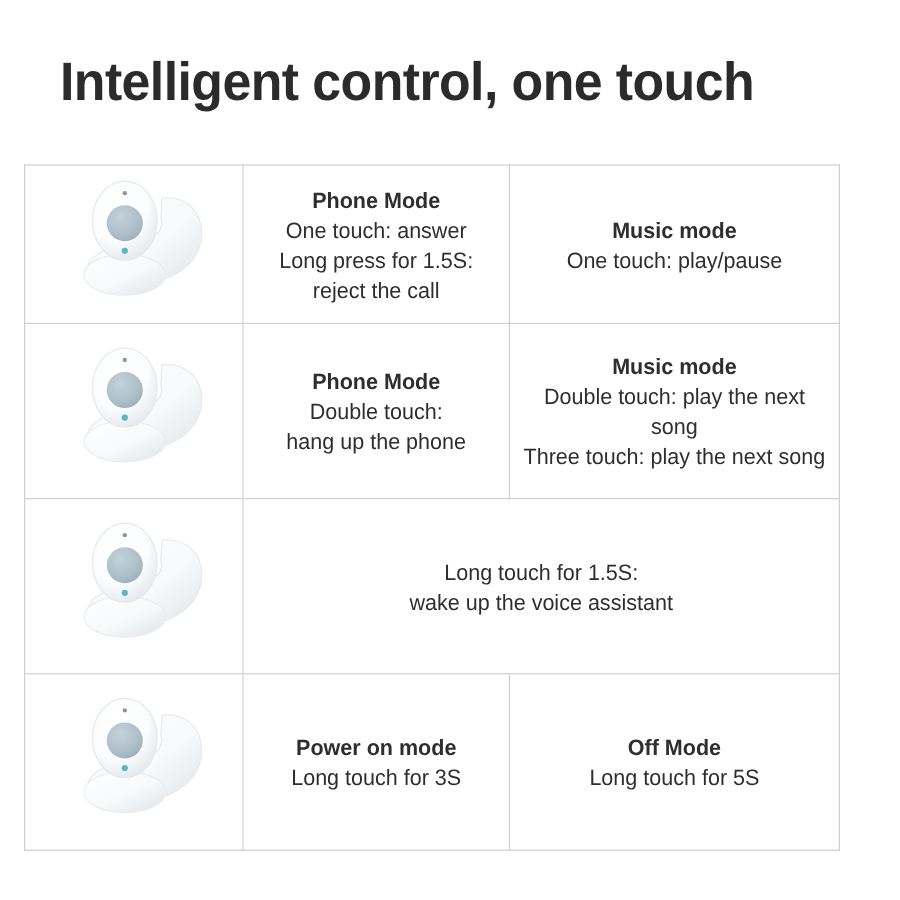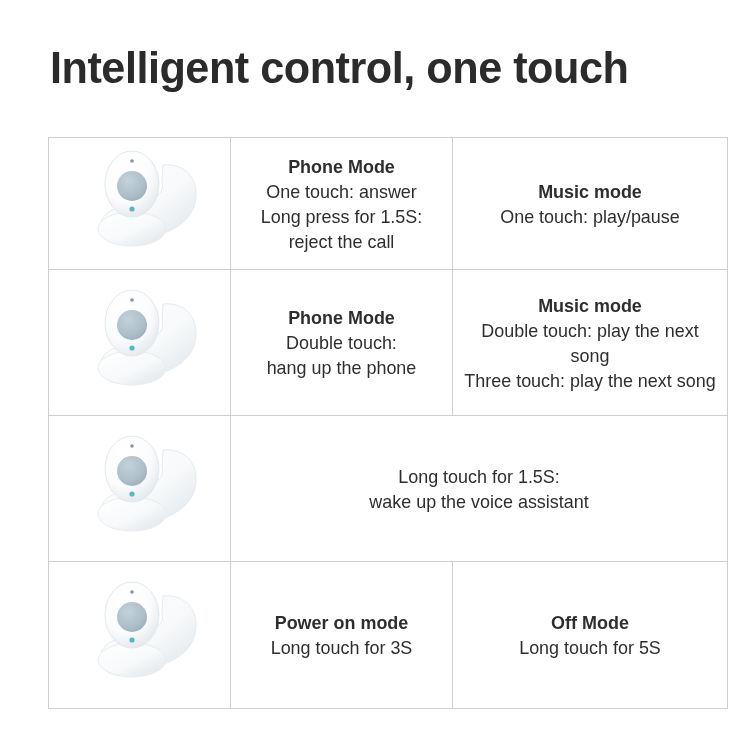--- a/index.html
+++ b/index.html
@@ -28,21 +28,21 @@
     letter-spacing: -0.5px;
     color: #2b2b2b;
     transform: scaleX(0.96);
     transform-origin: left center;
     white-space: nowrap;
   }
 
   
   .spec-table {
     position: absolute;
-    left: 48px;
+    left: 20px;
     top: 137px;
     width: 678px;
     height: 569px;
     border-collapse: collapse;
     table-layout: fixed;
   }
   .spec-table td {
     border: 1px solid #cfcfcf;
     padding: 0;
     vertical-align: middle;

